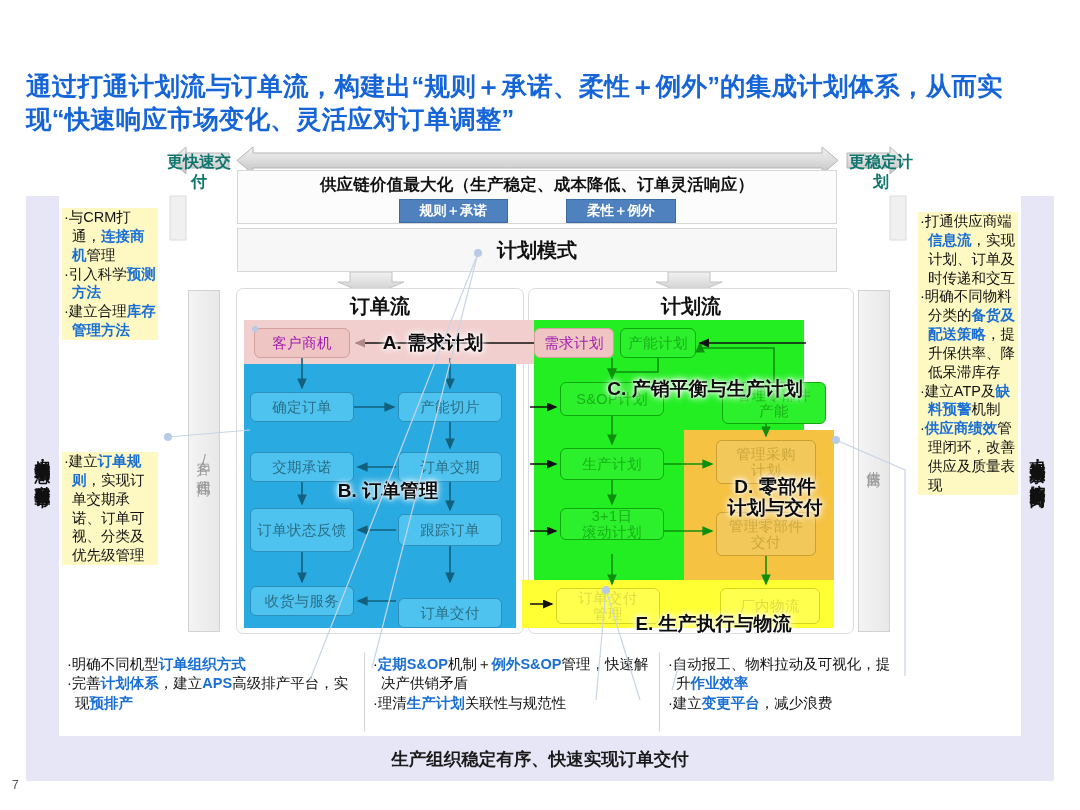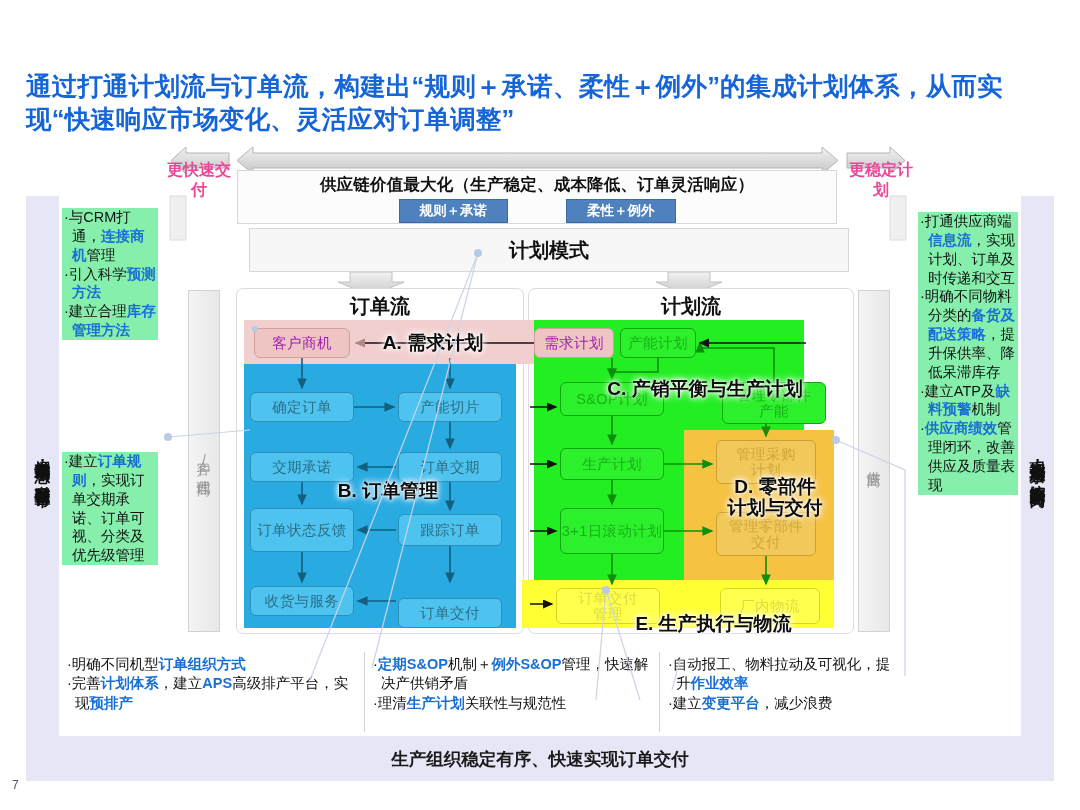--- a/index.html
+++ b/index.html
@@ -41,42 +41,42 @@
   .vside-r { left:1021px; top:214px; height:500px; }
 
   
   .canvas {
     position:absolute; left:59px; top:196px; width:962px; height:540px;
     background:#ffffff;
   }
 
   
   .hdr-left, .hdr-right {
-    position:absolute; top:160px; width:72px; text-align:center;
-    font-size:16px; font-weight:bold; color:#ec4899; line-height:1.22;
+    position:absolute; top:152px; width:72px; text-align:center;
+    font-size:16px; font-weight:bold; color:#0f766e; line-height:1.22;
   }
   .hdr-left  { left:163px; }
   .hdr-right { left:845px; }
 
   .supplychain-box {
     position:absolute; left:237px; top:170px; width:600px; height:54px;
     background:#fcfcfc; border:1px solid #d7d7d7;
     display:flex; flex-direction:column; align-items:center; padding-top:3px;
   }
   .sc-title { font-size:16.5px; font-weight:bold; color:#111; letter-spacing:0.2px; }
   .sc-chips { display:flex; gap:58px; margin-top:3px; }
   .chip {
     background:#4e81bd; color:#fff; font-size:13.5px; font-weight:bold;
     padding:2px 20px; border:1px solid #3b6ba5;
   }
 
   .plan-mode-bar {
     position:absolute; left:237px; top:228px; width:600px; height:44px;
     background:#f7f7f7; border:1px solid #d7d7d7;
-    display:flex; align-items:center; justify-content:center;margin-left:12px;
+    display:flex; align-items:center; justify-content:center;
   }
   .plan-mode-bar span { font-size:20px; font-weight:bold; color:#111; }
 
   
   .actor {
     position:absolute; width:32px;
     background:linear-gradient(90deg,#f4f4f4,#e8e8e8);
     border:1px solid #d2d2d2;
     display:flex; align-items:center; justify-content:center;
     color:#9b9b9b; font-size:14px;
@@ -128,21 +128,21 @@
     position:absolute; top:652px; height:80px; background:#fff;
     font-size:14.5px; line-height:1.33; color:#111; padding:3px 6px 0 8px;
     border-left:1px solid #d5d5d5;
   }
   .b1 { left:59px;  width:305px; border-left:none; }
   .b2 { left:364px; width:295px; }
   .b3 { left:659px; width:250px; }
 
   
   .sidebul {
-    position:absolute; background:#86efac; font-size:14.5px; line-height:1.30;
+    position:absolute; background:#fef9c3; font-size:14.5px; line-height:1.30;
     color:#111; padding-left:2px;
   }
   .sb-l1 { left:62px; top:208px; width:96px; }
   .sb-l2 { left:62px; top:452px; width:96px; }
   .sb-r1 { left:918px; top:212px; width:100px; }
 
   .bl { display:block; text-indent:-8px; padding-left:8px; }
   .hl { color:#1a6fd4; font-weight:bold; }
 
   .pagenum {
@@ -232,21 +232,21 @@
   <div class="node node-blue" style="left:250px;top:508px;width:104px;height:44px;flex-direction:column;">
     <span>订单状态反馈</span>
   </div>
   <div class="node node-blue" style="left:398px;top:514px;width:104px;height:32px;">跟踪订单</div>
   <div class="node node-blue" style="left:250px;top:586px;width:104px;height:30px;">收货与服务</div>
   <div class="node node-blue" style="left:398px;top:586px;width:104px;height:30px;margin-top:12px;">订单交付</div>
 
   <div class="node node-green" style="left:620px;top:328px;width:76px;height:30px;">产能计划</div>
   <div class="node node-green" style="left:560px;top:382px;width:104px;height:34px;">S&amp;OP计划</div>
   <div class="node node-green" style="left:560px;top:448px;width:104px;height:32px;">生产计划</div>
-  <div class="node node-green" style="left:560px;top:508px;width:104px;height:46px;">
+  <div class="node node-green" style="left:560px;top:508px;width:104px;height:32px;flex-direction:column;">
     <span>3+1日</span>
     <span>滚动计划</span>
   </div>
   <div class="node node-green" style="left:722px;top:382px;width:104px;height:42px;flex-direction:column;">
     <span>管理零部件</span>
     <span>产能</span>
   </div>
 
   <div class="node node-orange" style="left:716px;top:440px;width:100px;height:44px;flex-direction:column;">
     <span>管理采购</span>

